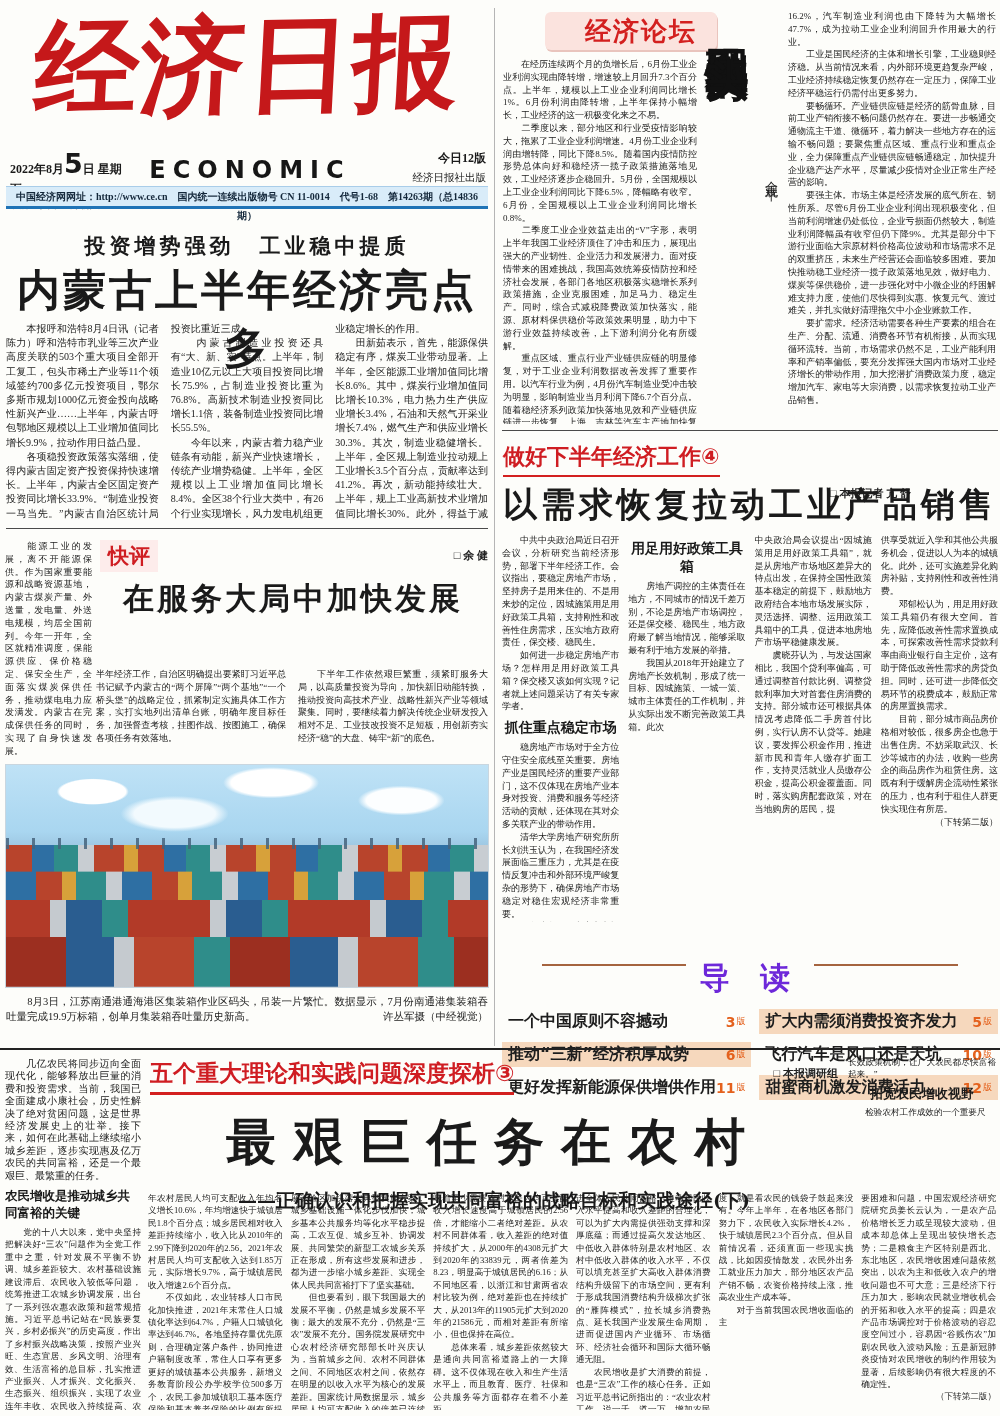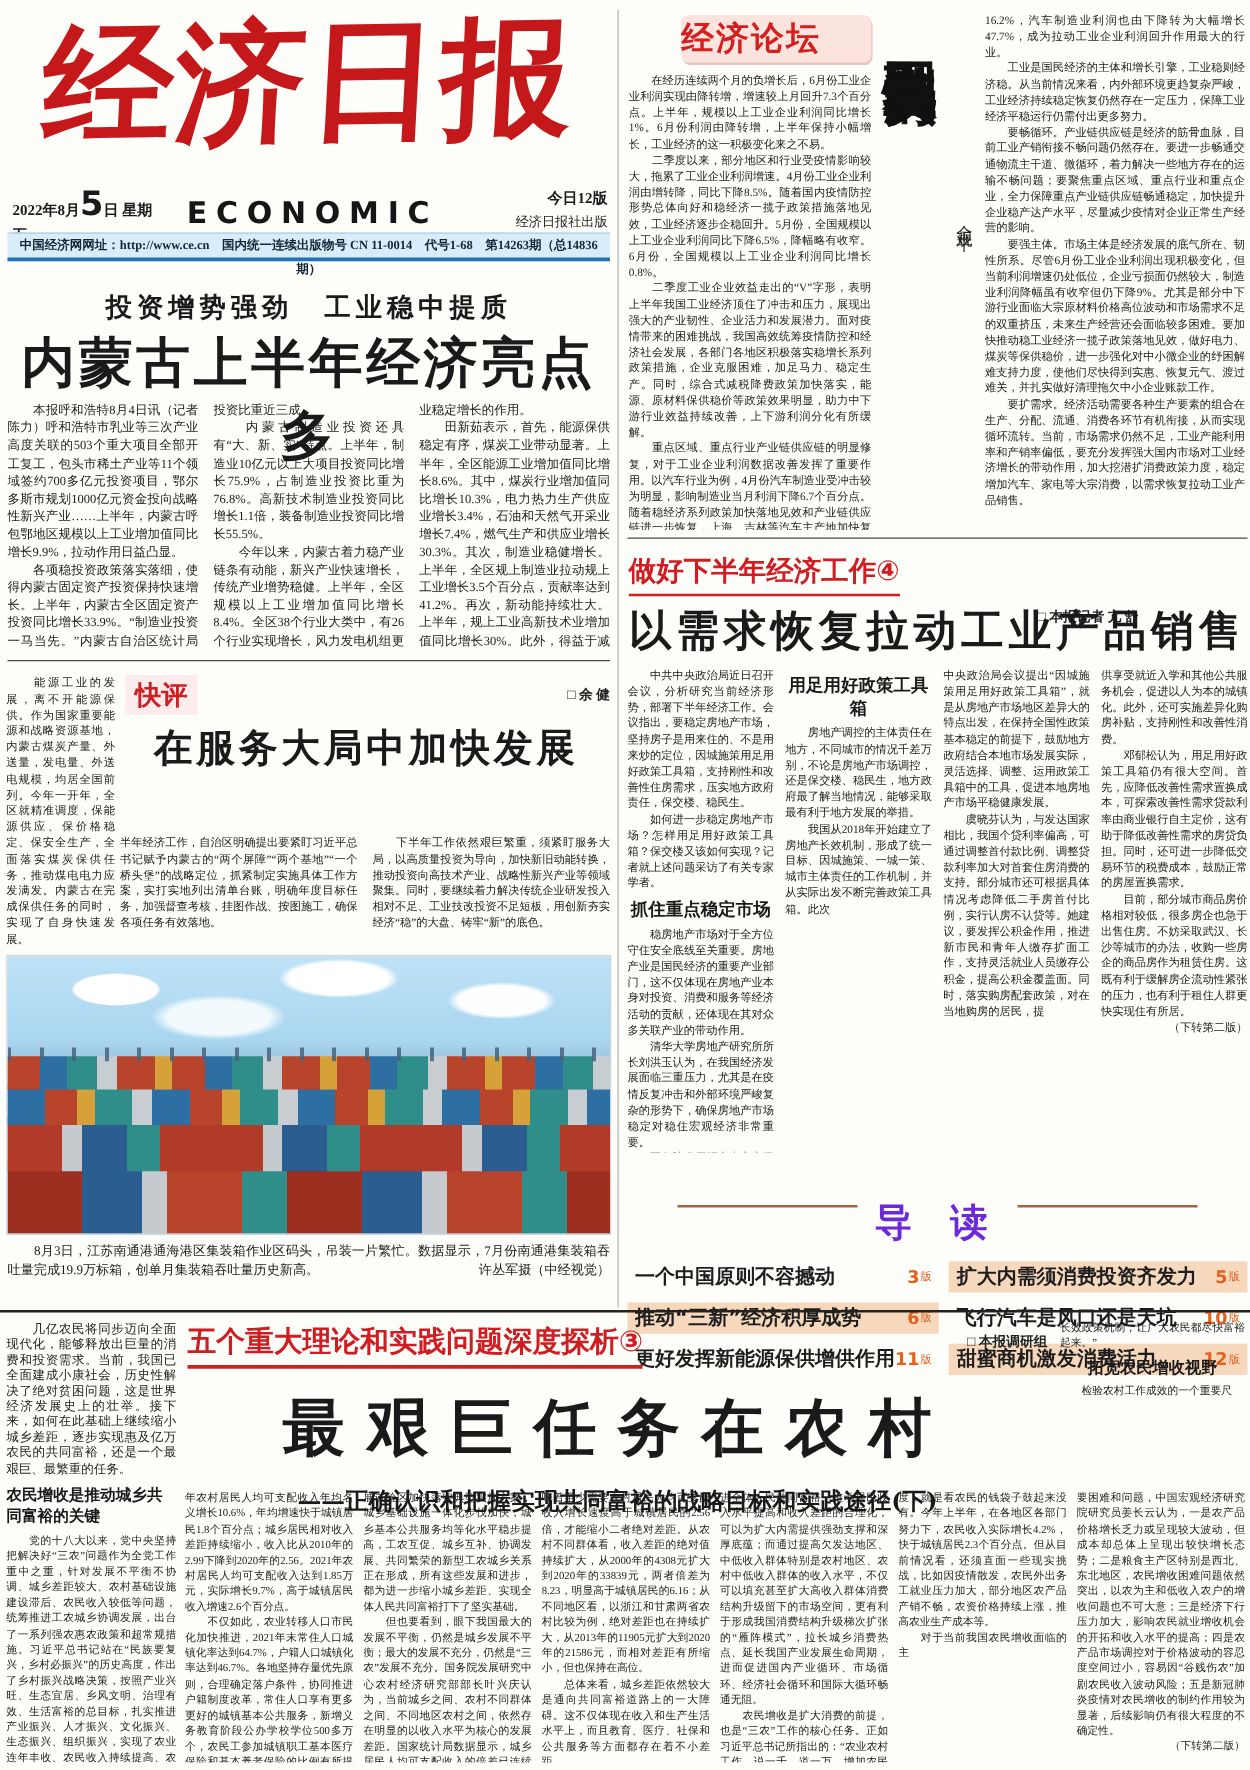--- a/index.html
+++ b/index.html
@@ -24,22 +24,22 @@
       font-size:10px;line-height:19px;text-align:center;color:#13273a;font-weight:700;}
   
   .kicker{font-size:21px;font-weight:700;text-align:center;letter-spacing:4px;}
   .h1{font-family:"DejaVu Sans",sans-serif;font-size:43px;font-weight:900;text-align:center;letter-spacing:3px;}
   .body-txt{font-size:10px;line-height:14.2px;}
   .small-txt{font-size:9px;line-height:12.8px;}
   .red-label{color:#cf1d22;font-weight:900;font-family:"DejaVu Sans",sans-serif;}
   .byline{font-size:11px;font-weight:700;color:#222;}
   .subhead{font-family:"DejaVu Sans",sans-serif;font-weight:800;font-size:14px;text-align:center;margin:6px 0 4px;}
   .forum-badge{background:#fbe3de;border-radius:6px;color:#d3201f;font-family:"DejaVu Sans",sans-serif;
-      font-weight:900;font-size:26px;letter-spacing:2px;text-align:left;line-height:38px;
-      box-shadow:1px 2px 0 #e9c4bd;}
+      font-weight:900;font-size:26px;letter-spacing:2px;text-align:center;line-height:38px;
+      box-shadow:1px 2px 0 #e9c4bd;padding-left:20px;}
   .vert-head{writing-mode:vertical-rl;text-orientation:upright;font-family:"DejaVu Sans",sans-serif;
       font-weight:900;font-size:43px;line-height:52px;letter-spacing:1px;color:#111;}
   .vert-byline{writing-mode:vertical-rl;text-orientation:upright;font-size:13px;letter-spacing:5px;color:#222;}
   .housing-label{font-size:22px;border-bottom:2px solid #d3201f;padding-bottom:3px;}
   .h2{font-family:"DejaVu Sans",sans-serif;font-size:34px;font-weight:900;text-align:center;letter-spacing:4px;}
   
   .daodu-title{color:#6d28d9;font-family:"DejaVu Sans",sans-serif;font-weight:900;font-size:30px;letter-spacing:10px;margin-top:28px;}
   .daodu-rule{height:2px;background:#a5643f;flex:1;}
   .daodu-item{display:flex;align-items:center;height:25px;padding:0 6px;margin:4px 0;}
   .daodu-item.hl{background:#f6d8bd;}

